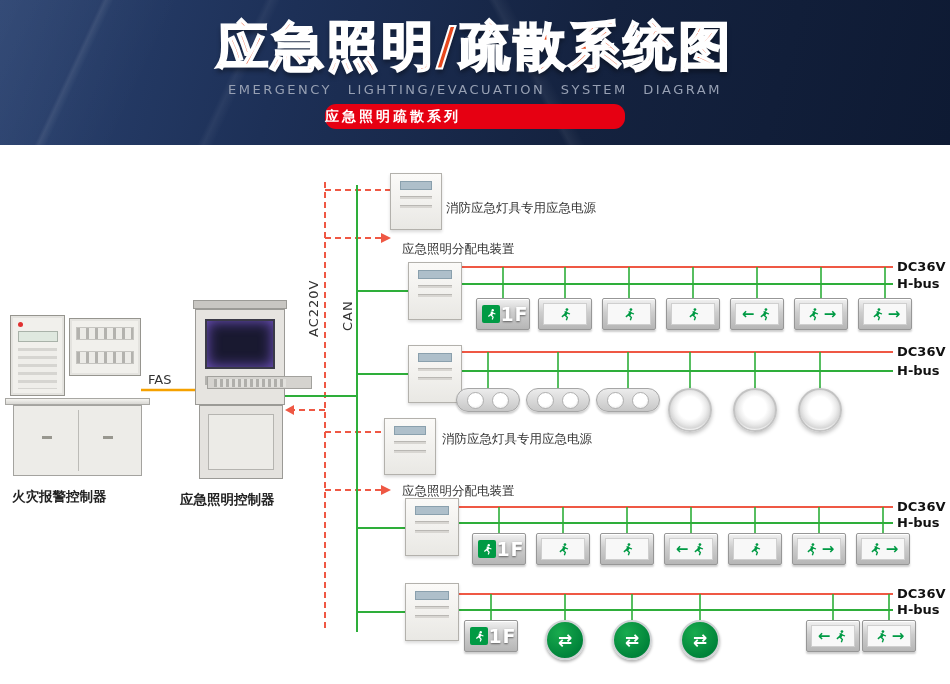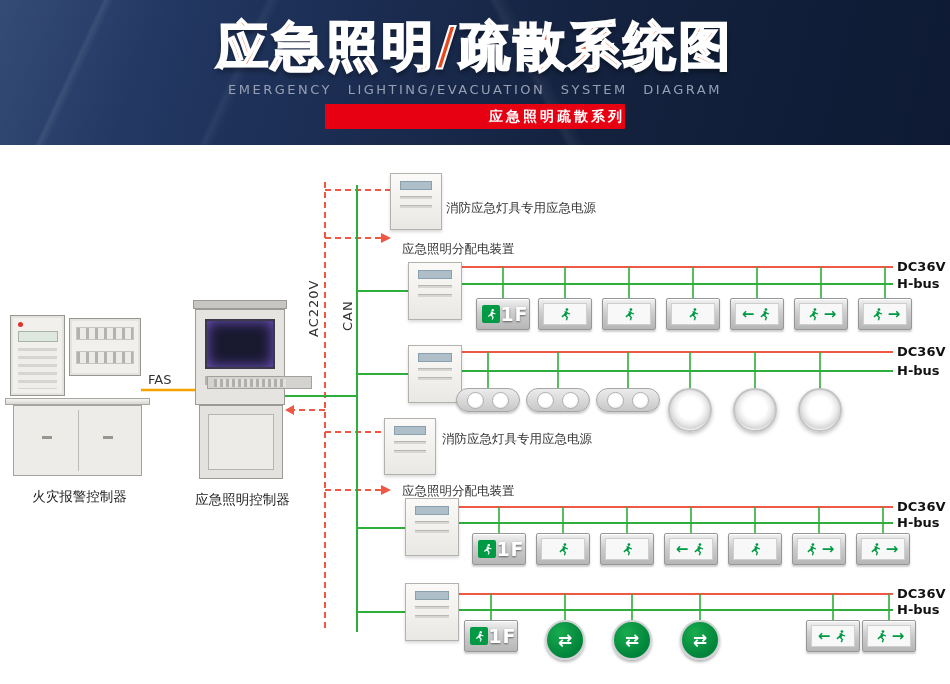--- a/index.html
+++ b/index.html
@@ -15,31 +15,31 @@
         transparent 26%, rgba(255,255,255,.05) 26.6%, transparent 27.6%),
       linear-gradient(62deg, transparent 55%, rgba(255,255,255,.06) 55.6%, transparent 57%),
       linear-gradient(115deg, rgba(255,255,255,.05) 0%, transparent 18%); }
   .title { position:relative; text-align:center; padding-top:12px; font-size:52px; font-weight:bold;
     letter-spacing:3px; color:#e8481d; -webkit-text-stroke:2px #ffffff;
     text-shadow:0 4px 5px rgba(0,0,0,.45); }
   .subtitle { position:relative; text-align:center; margin-top:0; font-size:13px;
     letter-spacing:2.5px; word-spacing:9px; color:#97a0b3; }
   .banner { position:relative; width:300px; height:25px; margin:7px auto 0; background:#e60012;
     color:#fff; font-size:14px; font-weight:bold; letter-spacing:3px; line-height:25px;
-    text-align:right; border-radius:1px; }
+    text-align:left; border-radius:11px; }
 
   
   .diagram { position:relative; height:539px; background:#fff; }
   .wires { position:absolute; left:0; top:0; }
 
   .lbl { position:absolute; font-size:12.5px; color:#333; white-space:nowrap; }
   .buslbl { position:absolute; font-size:13px; color:#111; white-space:nowrap;font-weight:bold; }
   .vlbl { position:absolute; transform:rotate(-90deg); transform-origin:0 0; font-size:13px;
     color:#333; letter-spacing:1px; white-space:nowrap; }
-  .devlbl { position:absolute; font-size:13.5px; color:#222; text-align:center; white-space:nowrap; }
+  .devlbl { position:absolute; font-size:13.5px; color:#222; text-align:left; white-space:nowrap;font-weight:bold; }
 
   
   .devbox { position:absolute; background:linear-gradient(180deg,#fbfaf8,#e9e8e4);
     border:1px solid #b3b1ac; box-shadow:0 2px 3px rgba(0,0,0,.15); }
   .devbox .scr { height:9px; margin:7px 9px 0; background:#aebfca; border:1px solid #8aa0ad; }
   .devbox .slot { height:3px; margin:6px 9px 0; background:#d8d6d2; border-top:1px solid #b9b7b3; }
 
   
   .sign { position:absolute; height:32px; display:flex; align-items:center;
     background:linear-gradient(180deg,#f2f2f2,#cdcdcd 45%,#b6b6b6);

